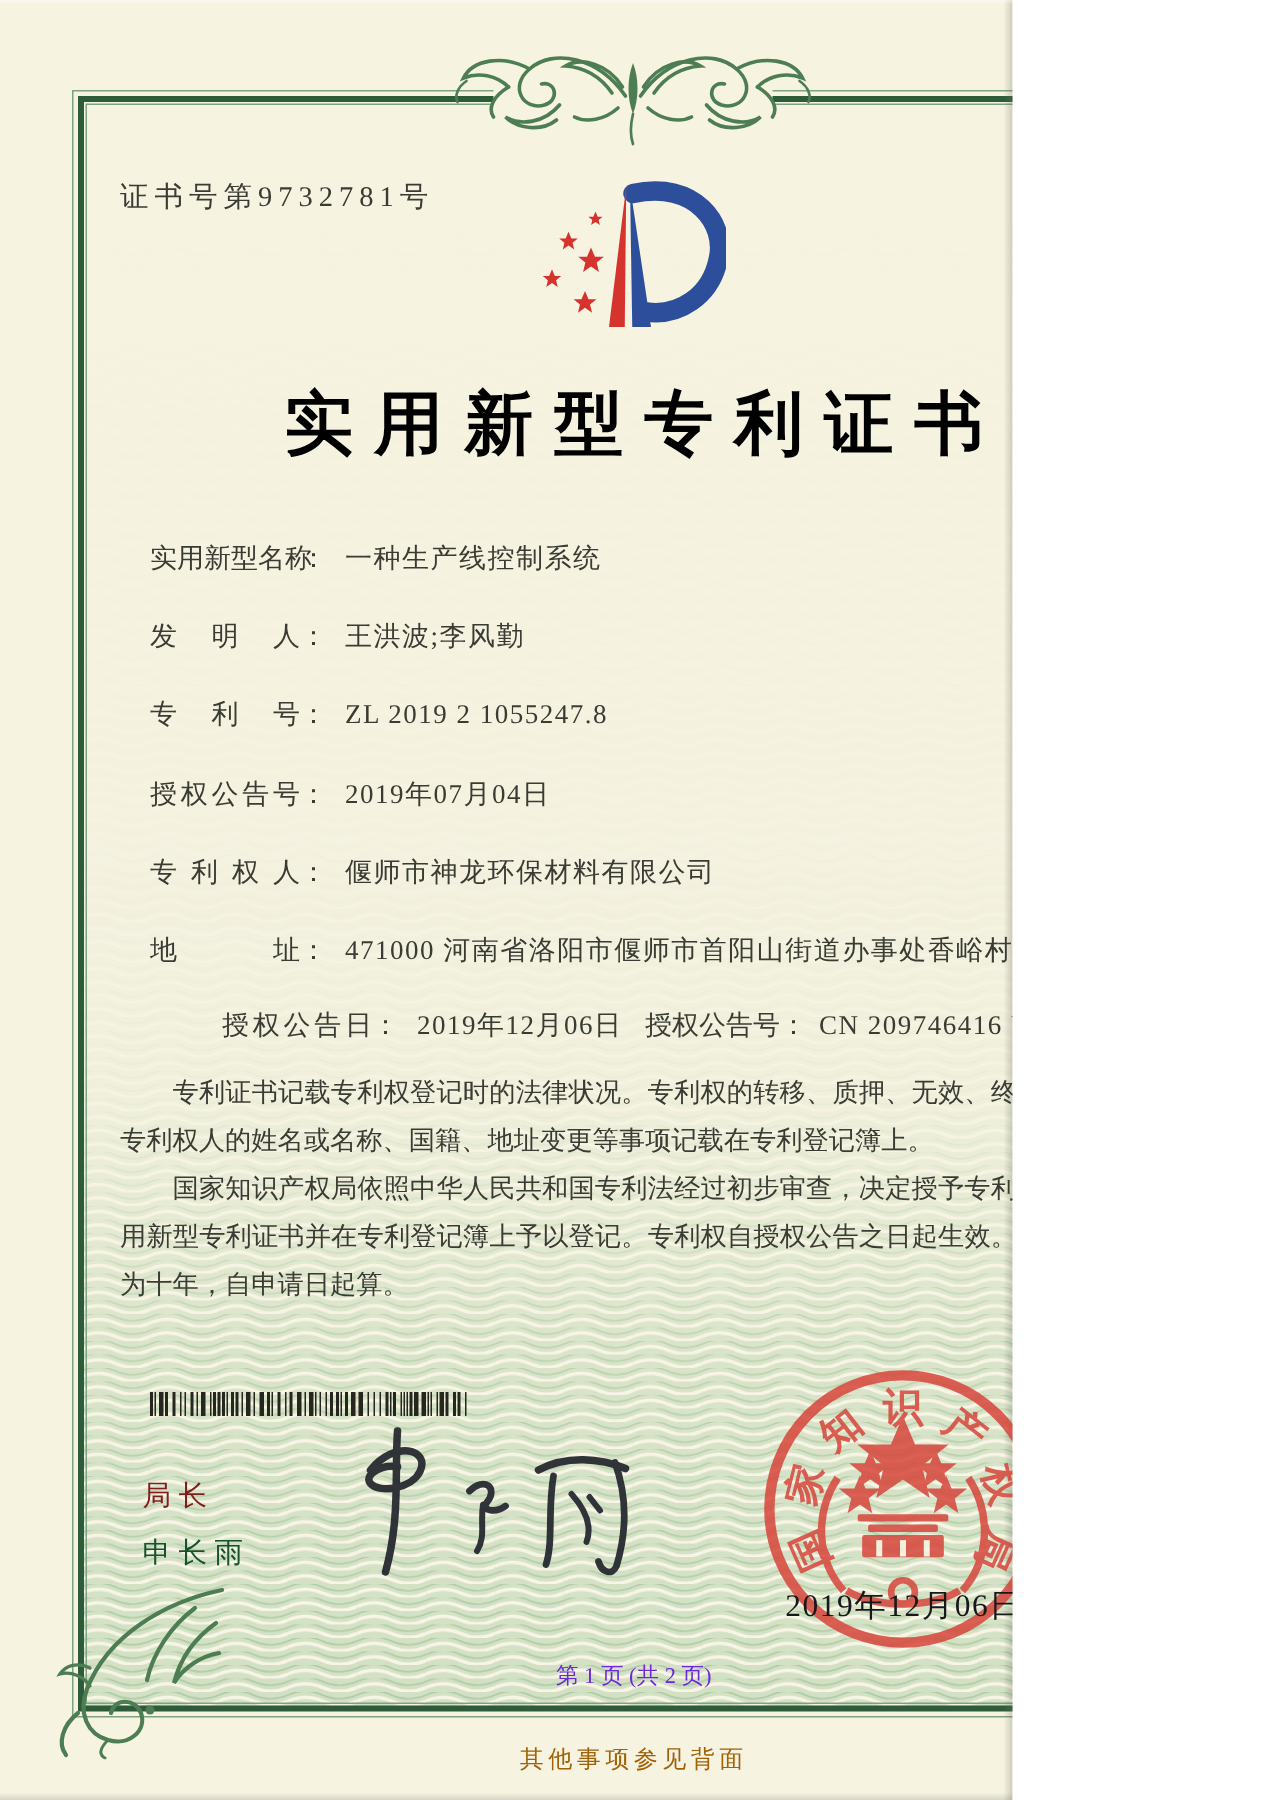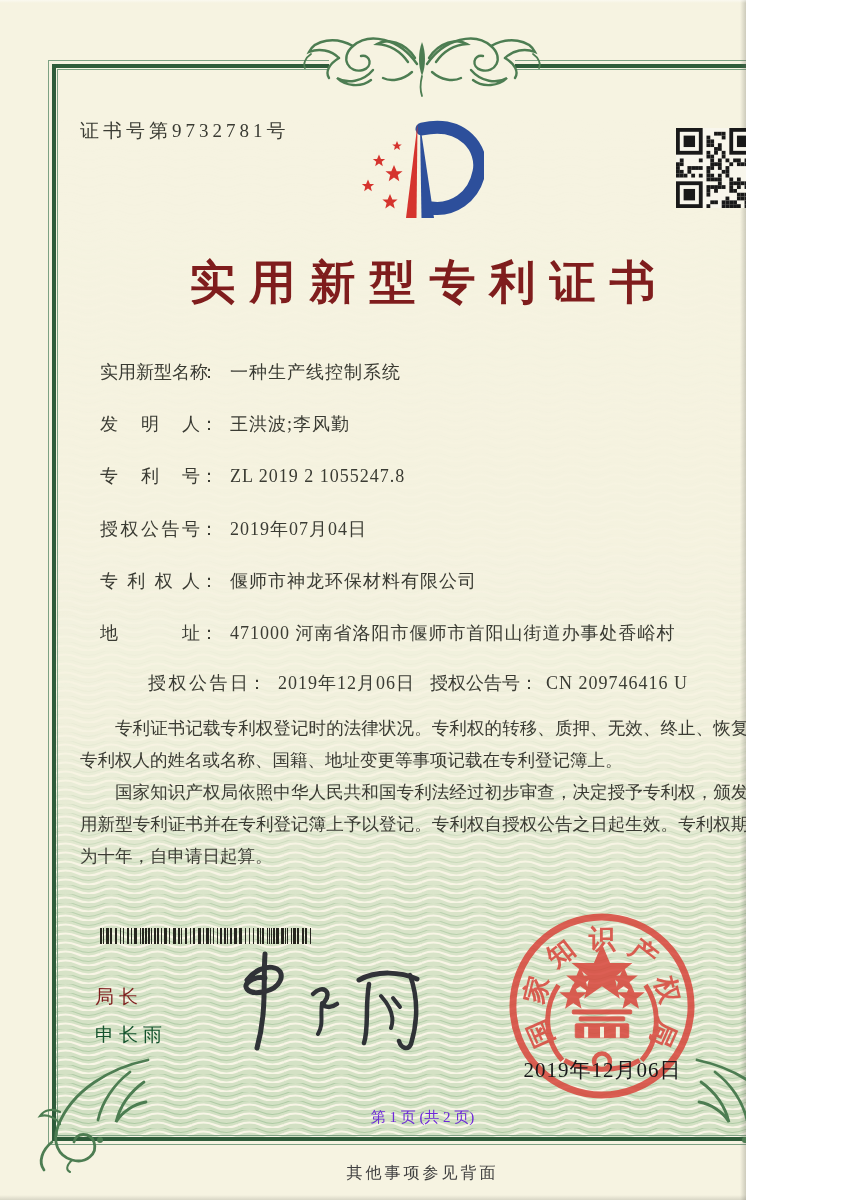--- a/index.html
+++ b/index.html
@@ -1,17 +1,17 @@
 <!DOCTYPE html>
 <html><head>
 <meta charset="utf-8">
 <style>
   html,body{margin:0;padding:0;}
   .page{
-    position:relative;width:746px;height:1200px;overflow:hidden;
+    position:relative;width:675px;height:1200px;overflow:hidden;
     background:#f6f3e1;
     font-family:"Liberation Serif","DejaVu Serif",serif;
     color:#33342e;
   }
   .scan-edge-right{position:absolute;right:0;top:0;bottom:0;width:6px;
     background:linear-gradient(to right,rgba(0,0,0,0),rgba(110,110,100,.30));}
   .scan-edge-bottom{position:absolute;left:0;right:0;bottom:0;height:5px;
     background:linear-gradient(to bottom,rgba(0,0,0,0),rgba(110,110,100,.22));}
   .scan-edge-top{position:absolute;left:0;right:0;top:0;height:3px;
     background:linear-gradient(to bottom,rgba(255,255,255,.5),rgba(255,255,255,0));}
@@ -21,21 +21,21 @@
     border:1px solid #7da183;padding:3px;box-sizing:border-box;}
   .frame-inner{width:100%;height:100%;border:4px solid #2e5c3a;box-sizing:border-box;padding:1px;}
   .frame-inner2{width:100%;height:100%;border:1px solid #7da183;box-sizing:border-box;}
 
   .waves{position:absolute;left:54px;top:66px;z-index:0;pointer-events:none;}
 
   .layer{position:absolute;left:0;top:0;width:845px;height:1200px;z-index:2;}
 
   .cert-no{position:absolute;left:80px;top:118px;font-size:19px;letter-spacing:4px;color:#3a3b33;}
   .title{position:absolute;left:0;top:252px;width:845px;text-align:center;
-    font-size:46px;font-weight:bold;letter-spacing:14px;text-indent:14px;color:#7f1d1d;}
+    font-size:46px;font-weight:bold;letter-spacing:14px;text-indent:14px;color:#000000;}
 
   .row{position:absolute;left:100px;font-size:18px;white-space:nowrap;color:#3a3b33;}
   .row .lbl{display:inline-block;width:100px;text-align:justify;text-align-last:justify;vertical-align:bottom;}
   .row .colon{display:inline-block;}
   .row .val{margin-left:12px;letter-spacing:1px;}
   .row2{position:absolute;font-size:18px;white-space:nowrap;color:#3a3b33;}
 
   .body-text{position:absolute;left:80px;top:712px;width:686px;font-size:17.5px;
     line-height:32px;text-align:justify;color:#3a3b33;}
   .body-text p{margin:0;text-indent:2em;}
@@ -46,21 +46,21 @@
   .director-name{position:absolute;left:95px;top:1022px;font-size:19px;letter-spacing:5px;color:#14532d;}
   .signature{position:absolute;left:233px;top:948px;z-index:3;}
 
   .seal{position:absolute;left:503px;top:910px;z-index:3;}
   .seal-date{position:absolute;left:505px;top:1056px;width:195px;text-align:center;
     font-size:21px;letter-spacing:1px;color:#17181a;z-index:4;}
 
   .page-num{position:absolute;left:0;top:1108px;width:845px;text-align:center;
     font-size:15px;color:#6d28d9;z-index:2;}
   .back-note{position:absolute;left:0;top:1163px;width:845px;text-align:center;
-    font-size:16px;letter-spacing:3px;color:#404040;}
+    font-size:16px;letter-spacing:3px;color:#a16207;}
 
   .qr{position:absolute;left:676px;top:128px;}
   .logo{position:absolute;left:352px;top:112px;}
   .ornament-top{position:absolute;left:277px;top:14px;z-index:1;}
   .ornament-bl{position:absolute;left:26px;top:1048px;z-index:1;}
   .ornament-br{position:absolute;left:684px;top:1048px;z-index:1;}
 </style>
 </head>
 <body>
 

